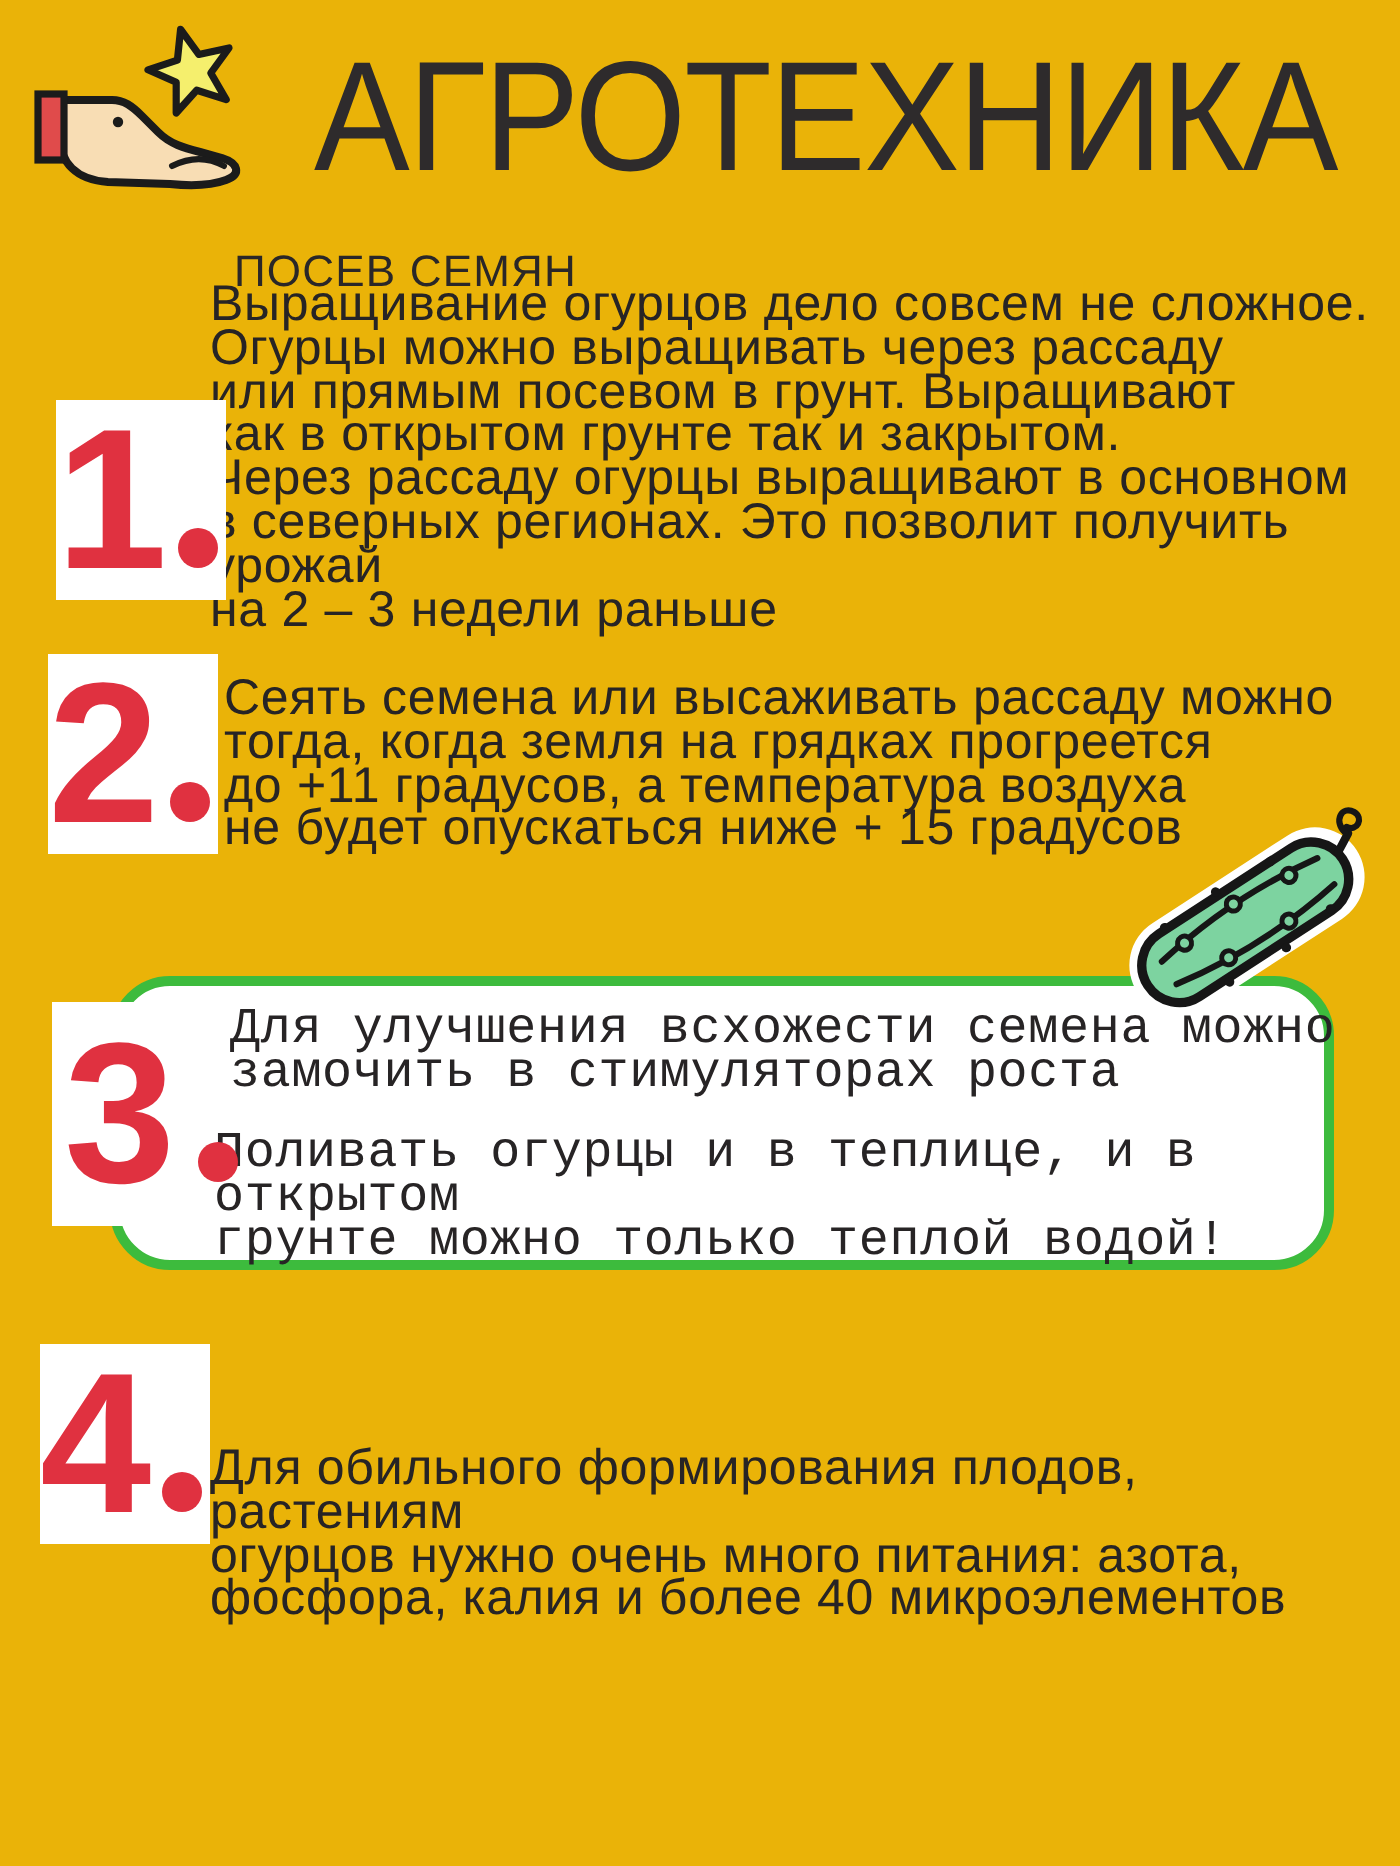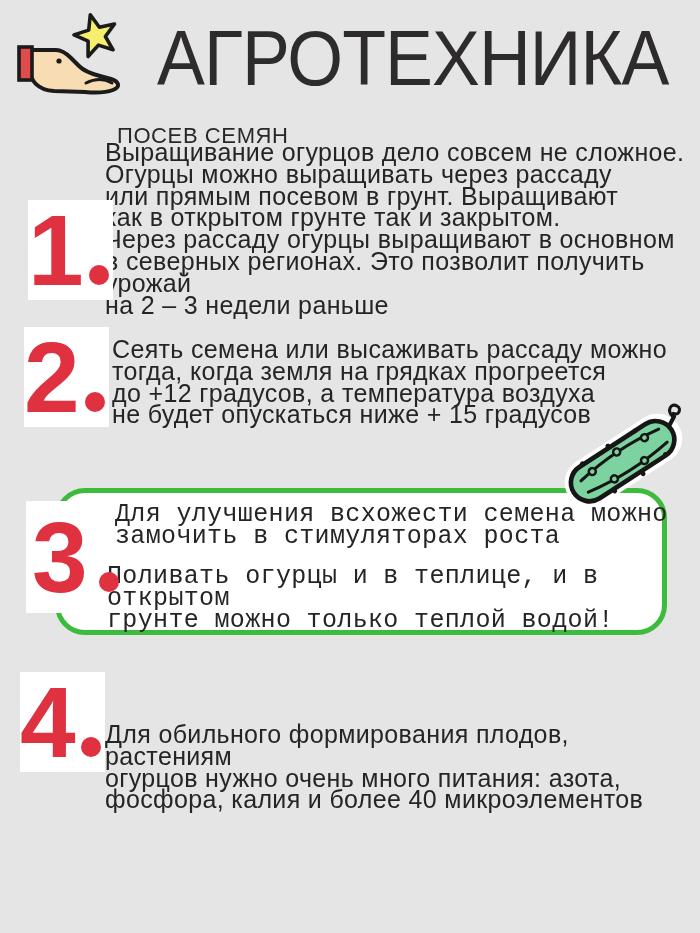--- a/index.html
+++ b/index.html
@@ -1,19 +1,19 @@
 <!DOCTYPE html>
 <html><head>
 <meta charset="utf-8">
 <style>
   html,body{margin:0;padding:0;background:#ffffff;}
   .page{
     position:relative;
     width:700px;height:933px;
-    background:#e5e5e5;
+    background:#eab308;
     overflow:hidden;
     font-family:"Liberation Sans", sans-serif;
     color:#272425;
   }
   
   .hand-icon{position:absolute;left:14px;top:12px;width:122px;height:90px;}
   .page-title{
     position:absolute;left:157px;top:19px;margin:0;
     font-size:78px;line-height:78px;font-weight:500;
     letter-spacing:-1px;color:#2e2b2c;white-space:nowrap;
@@ -88,21 +88,21 @@
 Огурцы можно выращивать через рассаду
 или прямым посевом в грунт. Выращивают
 как в открытом грунте так и закрытом.
 Через рассаду огурцы выращивают в основном
 в северных регионах. Это позволит получить урожай
 на 2 – 3 недели раньше</p>
   <div class="num n1"><span class="digit">1</span><span class="numdot"></span></div>
 
   <p class="sec-body b2">Сеять семена или высаживать рассаду можно
 тогда, когда земля на грядках прогреется
-до +12 градусов, а температура воздуха
+до +11 градусов, а температура воздуха
 не будет опускаться ниже + 15 градусов</p>
   <div class="num n2"><span class="digit">2</span><span class="numdot"></span></div>
 
   <div class="tip-box"></div>
   <p class="sec-body tip-text t1">Для улучшения всхожести семена можно
 замочить в стимуляторах роста</p>
   <p class="sec-body tip-text t2">Поливать огурцы и в теплице, и в открытом
 грунте можно только теплой водой!</p>
   <div class="num n3"><span class="digit">3</span><span class="numdot"></span></div>
 

